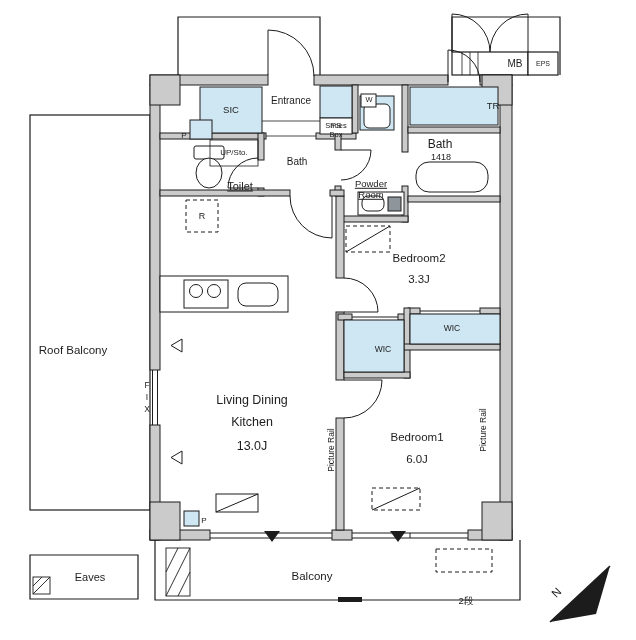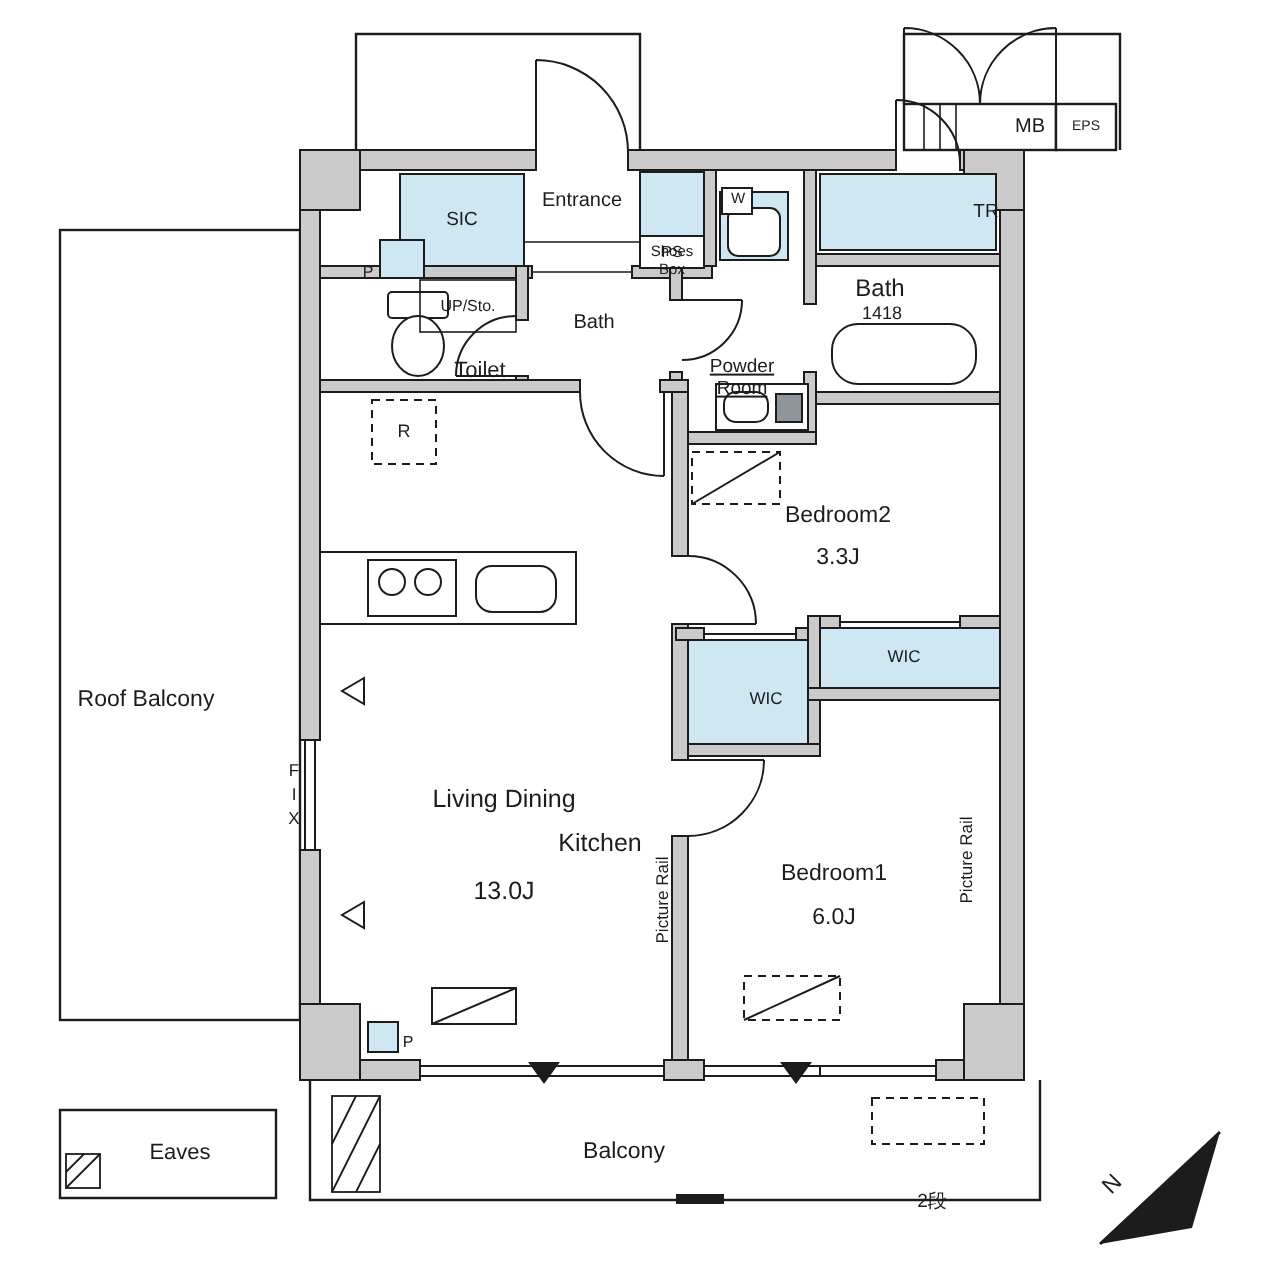--- a/index.html
+++ b/index.html
@@ -192,21 +192,21 @@
 <div class="lbl" style="left:441px; top:157px; font-size:9px;">1418</div>
 
 <div class="lbl" style="left:419px; top:259px; font-size:11.5px;">Bedroom2</div>
 <div class="lbl" style="left:419px; top:280px; font-size:11.5px;">3.3J</div>
 <div class="lbl" style="left:383px; top:349px; font-size:8.5px;">WIC</div>
 <div class="lbl" style="left:452px; top:328px; font-size:8.5px;">WIC</div>
 <div class="lbl" style="left:417px; top:438px; font-size:11.5px;">Bedroom1</div>
 <div class="lbl" style="left:417px; top:460px; font-size:11.5px;">6.0J</div>
 
 <div class="lbl" style="left:252px; top:400px; font-size:12.5px;">Living Dining</div>
-<div class="lbl" style="left:252px; top:422px; font-size:12.5px;margin-left:48px;">Kitchen</div>
+<div class="lbl" style="left:252px; top:422px; font-size:12.5px;">Kitchen</div>
 <div class="lbl" style="left:252px; top:446px; font-size:12.5px;">13.0J</div>
 
 <div class="lbl" style="left:202px; top:216px; font-size:9px;">R</div>
 <div class="lbl" style="left:204px; top:521px; font-size:8px;">P</div>
 
 <div class="vert-up" style="left:147px; top:398px; font-size:8.5px;">FIX</div>
 <div class="vert" style="left:331px; top:450px; font-size:8.5px;">Picture Rail</div>
 <div class="vert" style="left:483px; top:430px; font-size:8.5px;">Picture Rail</div>
 
 <div class="lbl rot45" style="left:557px; top:593px; font-size:11.5px;">N</div>

